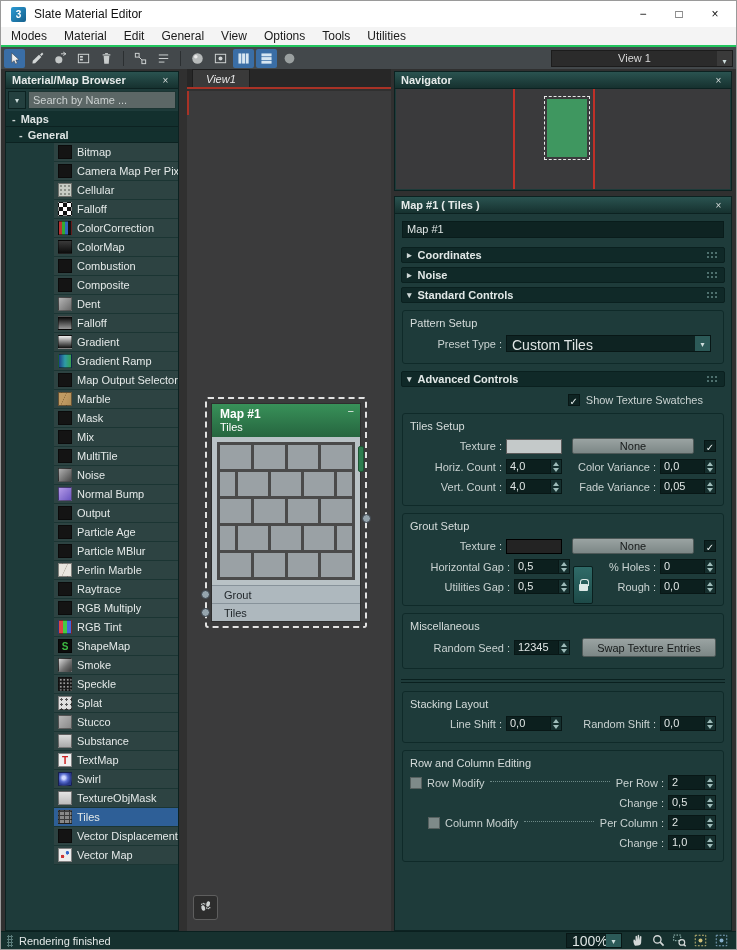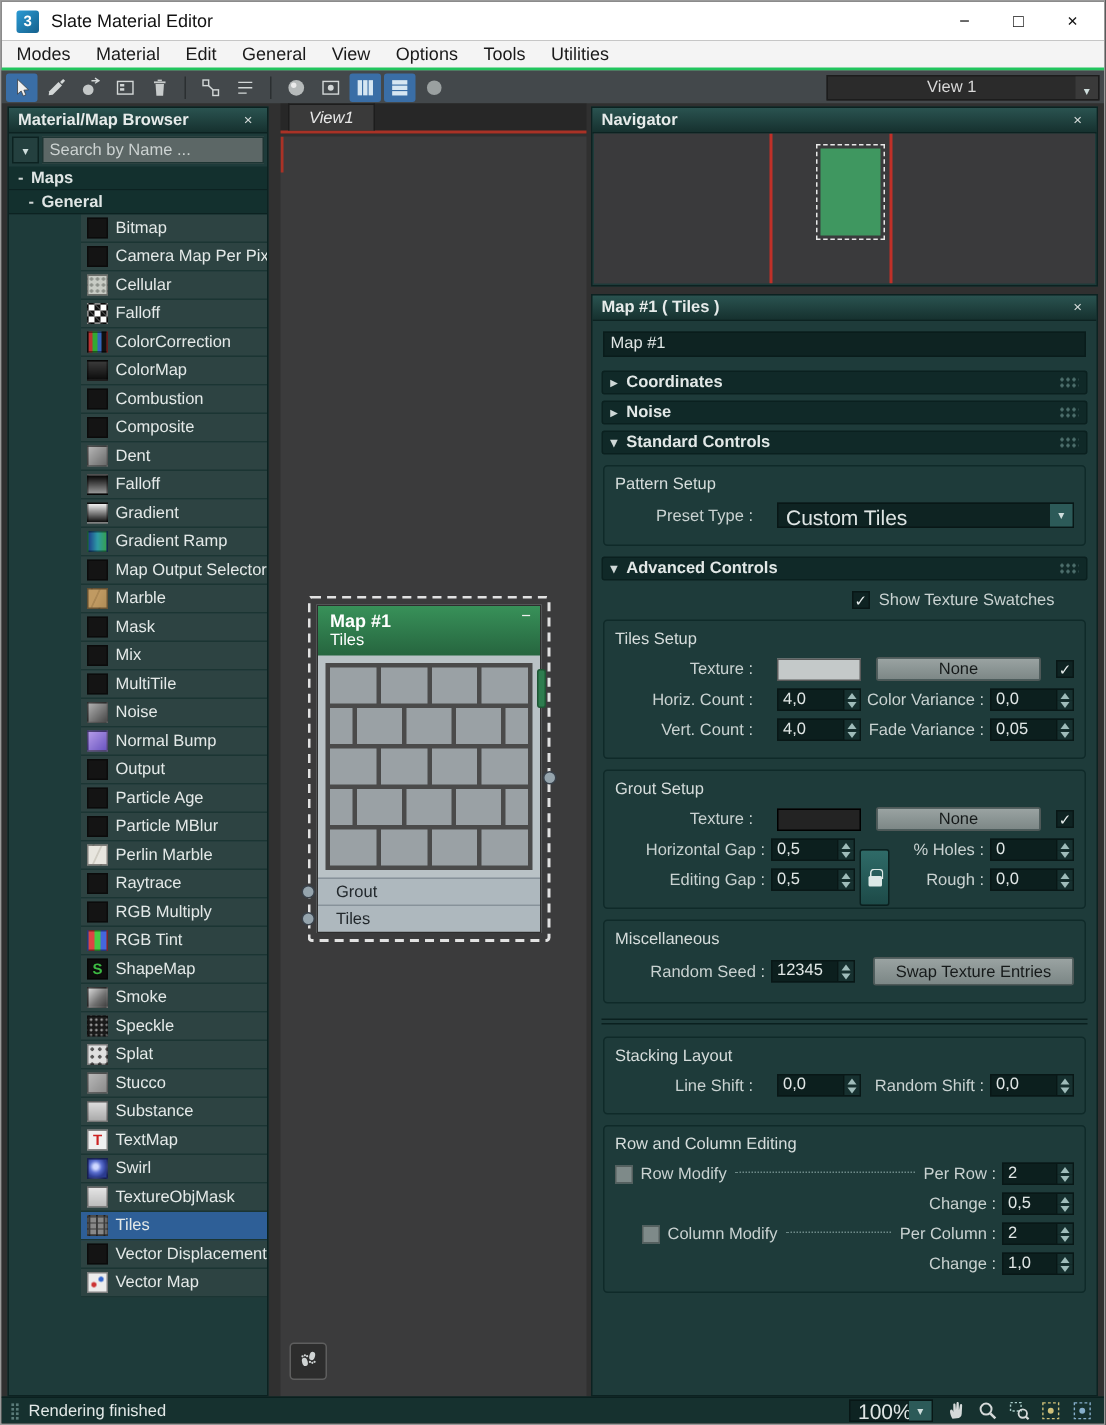--- a/index.html
+++ b/index.html
@@ -103,21 +103,21 @@
   .param{position:absolute;left:393px;right:4px;top:127px;bottom:0;display:flex;flex-direction:column;overflow:hidden;}
   .pbody{flex:1;padding:4px 6px;overflow:hidden;}
   .namefield{height:17px;background:#0e2322;border:1px solid #091c1b;color:#dfe5e4;font-size:11px;padding:1px 4px;margin:3px 1px 9px;}
   .rollout{height:16px;background:#102928;border:1px solid #0a201f;border-radius:2px;display:flex;align-items:center;gap:6px;padding:0 5px;margin:4px 0;font-size:11px;font-weight:bold;color:#e2e8e7;}
   .rarrow{font-size:9px;color:#cfd8d7;}
   .grip{margin-left:auto;width:13px;height:8px;background-image:radial-gradient(#4e706e 1px,transparent 1.2px);background-size:4px 4px;}
   .group{border:1px solid #0f2a29;border-radius:3px;margin:7px 1px;padding:5px 7px 6px;position:relative;}
   .gtitle{font-size:11px;color:#d6dddc;margin:1px 0 6px;}
   .prow{display:flex;align-items:center;margin:5px 0;font-size:11px;color:#c9d2d1;}
   .plabel{white-space:nowrap;}
-  .w92{width:92px;text-align:right;margin-right:16px;}
+  .w92{width:92px;text-align:right;margin-right:4px;}
   .w100{width:100px;text-align:right;margin-right:4px;}
   .flexr{flex:1;text-align:right;margin-right:4px;}
   .mlauto{margin-left:auto;margin-right:4px;}
   .spinner{display:inline-flex;width:56px;height:15px;background:#0c1f1e;border:1px solid #081716;flex:none;}
   .spinner.sp46{width:48px;}
   .sp-val{flex:1;color:#e0e6e5;font-size:11px;padding:0 3px;line-height:13px;overflow:hidden;}
   .sp-btns{width:11px;display:flex;flex-direction:column;border-left:1px solid #081716;}
   .sp-btns span{flex:1;position:relative;background:#16302f;}
   .sp-btns .up::after{content:"";position:absolute;left:2px;top:1.5px;border-left:3px solid transparent;border-right:3px solid transparent;border-bottom:4px solid #9fbcba;}
   .sp-btns .dn::after{content:"";position:absolute;left:2px;top:1.5px;border-left:3px solid transparent;border-right:3px solid transparent;border-top:4px solid #9fbcba;}
@@ -634,21 +634,21 @@
             <span class="plabel flexr">% Holes :</span>
             <span class="spinner">
                 <span class="sp-val">0</span>
                 <span class="sp-btns">
                   <span class="up"></span>
                   <span class="dn"></span>
                 </span>
               </span>
           </div>
           <div class="prow">
-            <span class="plabel w100">Editing Gap :</span>
+            <span class="plabel w100">Utilities Gap :</span>
             <span class="spinner">
                 <span class="sp-val">0,5</span>
                 <span class="sp-btns">
                   <span class="up"></span>
                   <span class="dn"></span>
                 </span>
               </span>
             <span class="plabel flexr">Rough :</span>
             <span class="spinner">
                 <span class="sp-val">0,0</span>

